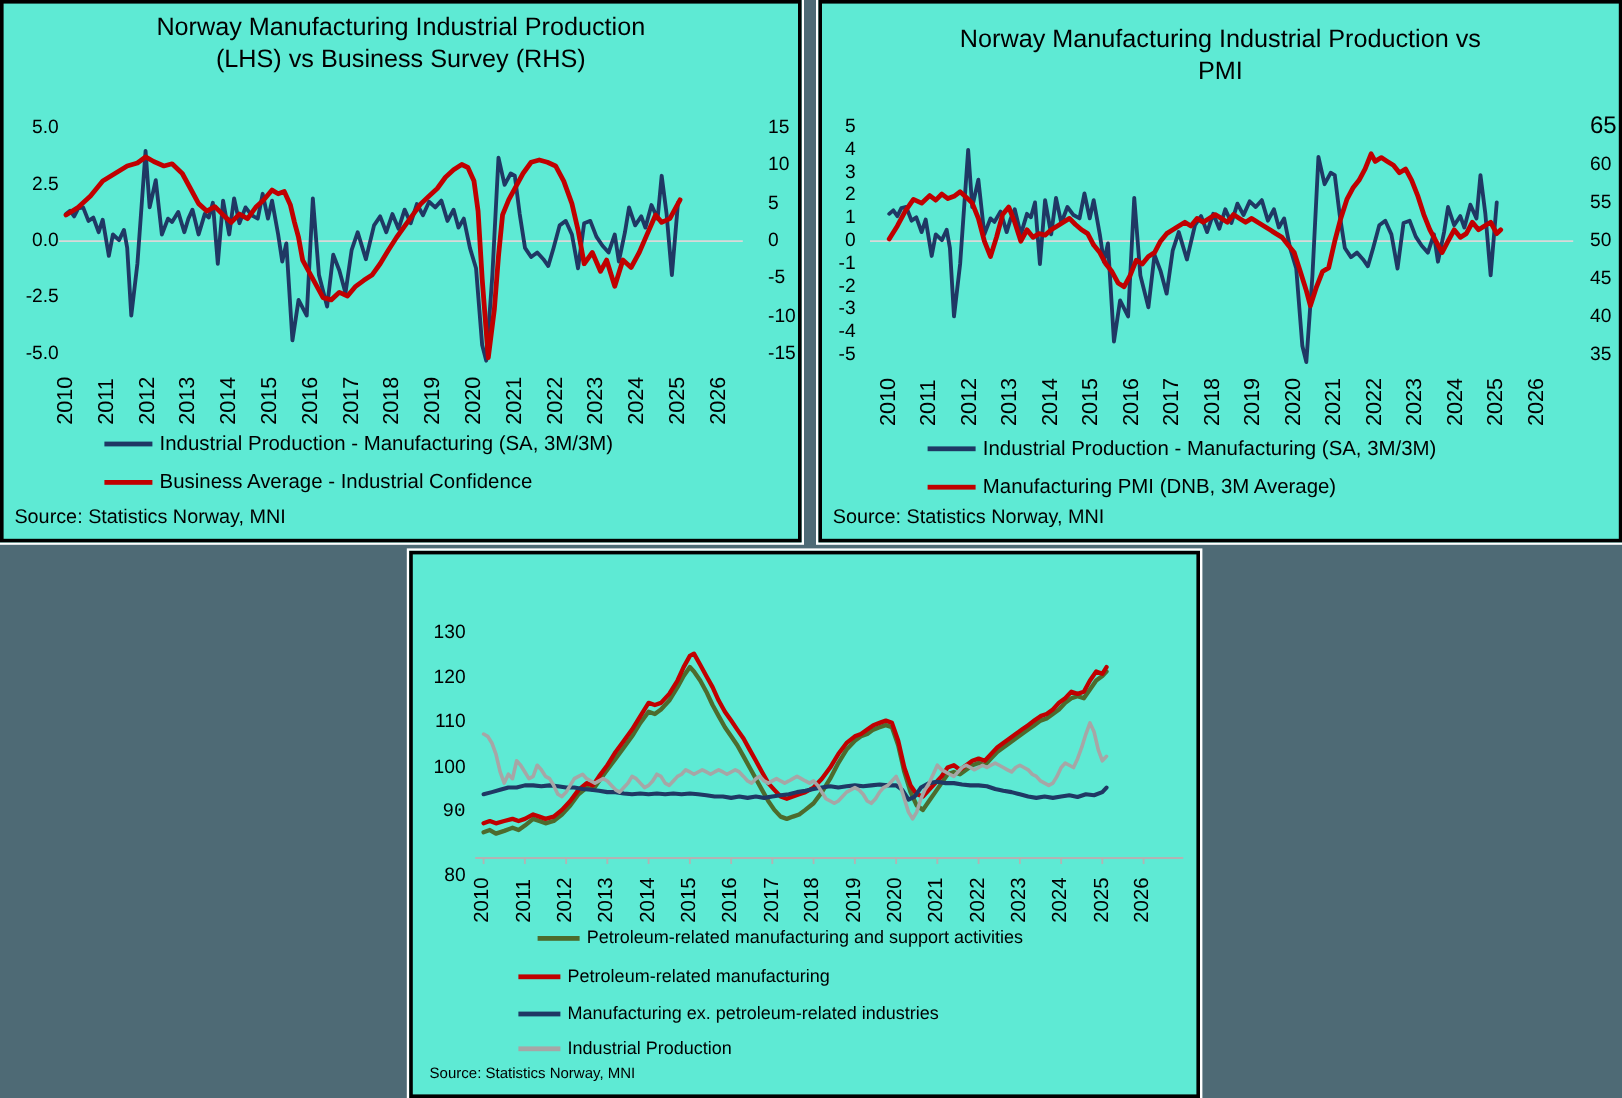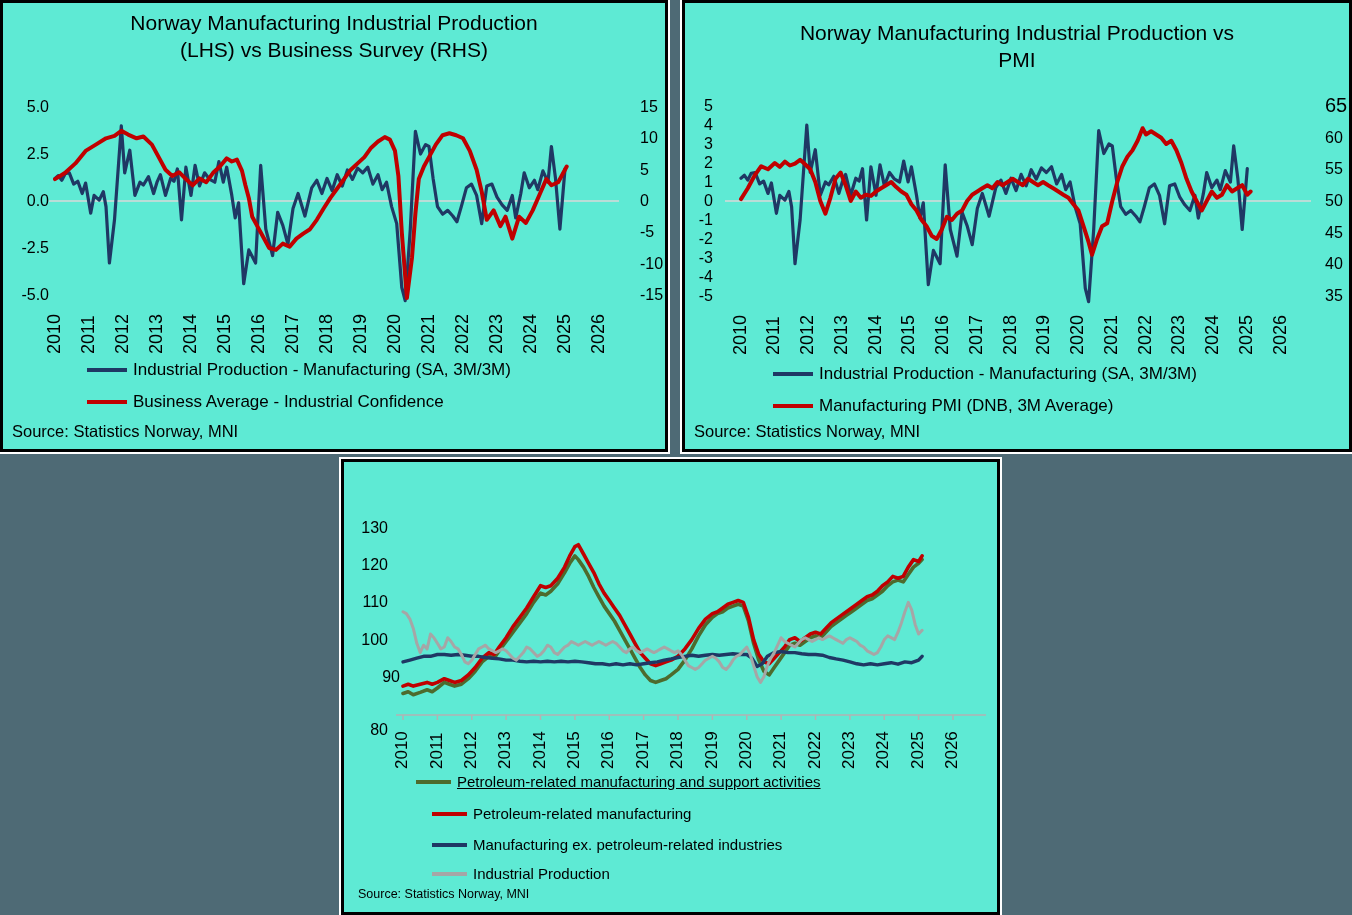--- a/index.html
+++ b/index.html
@@ -152,40 +152,40 @@
         <path d="M52 253H642M59.0 253v5M93.4 253v5M127.8 253v5M162.1 253v5M196.5 253v5M230.9 253v5M265.3 253v5M299.6 253v5M334.0 253v5M368.4 253v5M402.8 253v5M437.1 253v5M471.5 253v5M505.9 253v5M540.3 253v5M574.6 253v5M609.0 253v5" stroke="#b3b3b3" stroke-width="1.5" fill="none"></path>
         <polyline points="59.0,231.5 64.2,229.7 69.3,232.7 76.2,230.4 83.1,227.8 88.2,229.7 93.4,226.0 100.3,220.4 105.4,222.2 110.6,224.1 117.4,222.2 124.3,216.7 131.2,209.2 138.1,199.9 144.9,194.3 150.1,196.2 155.2,188.8 162.1,179.5 169.0,170.2 175.9,160.9 182.7,151.6 189.6,140.4 196.5,131.1 201.7,133.0 206.8,129.2 213.7,121.8 220.6,110.6 225.7,101.3 230.9,93.9 234.3,97.6 239.5,105.1 244.6,114.4 249.8,125.5 254.9,134.8 260.1,144.1 265.3,151.6 270.4,159.0 275.6,168.3 280.7,177.6 285.9,186.9 291.0,196.2 296.2,205.5 301.3,212.9 306.5,218.5 311.7,220.4 316.8,218.5 322.0,216.7 327.1,212.9 334.0,207.4 340.9,198.1 347.8,186.9 354.6,173.9 361.5,162.7 368.4,155.3 373.5,151.6 378.7,149.7 383.8,146.0 389.0,144.1 394.2,142.3 399.3,144.1 404.5,159.0 409.6,181.3 414.8,198.1 419.9,209.2 425.1,212.9 430.2,205.5 435.4,198.1 440.6,190.6 445.7,183.2 450.9,181.3 456.0,183.2 461.2,179.5 466.3,175.7 471.5,173.9 476.7,175.7 481.8,170.2 487.0,164.6 492.1,160.9 497.3,157.1 502.4,153.4 507.6,149.7 512.8,146.0 517.9,142.3 523.1,138.5 528.2,136.7 533.4,133.0 538.5,129.2 543.7,123.7 548.8,119.9 554.0,118.1 559.2,119.9 564.3,112.5 569.5,105.1 574.6,101.3 578.1,97.6" fill="none" stroke="#4d6b2d" stroke-width="3.6" stroke-linejoin="round" stroke-linecap="round"></polyline>
         <polyline points="59.0,224.1 64.2,222.2 69.3,224.1 76.2,222.2 83.1,220.4 88.2,222.2 93.4,220.4 100.3,216.7 105.4,218.5 110.6,220.4 117.4,218.5 124.3,212.9 131.2,205.5 138.1,196.2 144.9,190.6 150.1,192.5 155.2,185.0 162.1,175.7 169.0,164.6 175.9,155.3 182.7,146.0 189.6,134.8 196.5,123.7 201.7,125.5 206.8,123.7 213.7,116.2 220.6,105.1 225.7,93.9 230.9,84.6 234.3,82.7 239.5,92.0 244.6,101.3 249.8,110.6 254.9,121.8 260.1,131.1 265.3,138.5 270.4,146.0 275.6,153.4 280.7,162.7 285.9,172.0 291.0,181.3 296.2,190.6 301.3,196.2 306.5,201.8 311.7,203.6 316.8,201.8 322.0,199.9 327.1,198.1 334.0,194.3 340.9,186.9 347.8,177.6 354.6,166.4 361.5,157.1 368.4,151.6 373.5,149.7 378.7,146.0 383.8,142.3 389.0,140.4 394.2,138.5 399.3,140.4 404.5,155.3 409.6,177.6 414.8,192.5 419.9,199.9 425.1,201.8 430.2,196.2 435.4,190.6 440.6,185.0 445.7,177.6 450.9,175.7 456.0,179.5 461.2,175.7 466.3,172.0 471.5,170.2 476.7,172.0 481.8,166.4 487.0,160.9 492.1,157.1 497.3,153.4 502.4,149.7 507.6,146.0 512.8,142.3 517.9,138.5 523.1,134.8 528.2,133.0 533.4,129.2 538.5,123.7 543.7,119.9 548.8,114.4 554.0,116.2 559.2,114.4 564.3,105.1 569.5,97.6 574.6,99.5 578.1,93.9" fill="none" stroke="#c00000" stroke-width="3.6" stroke-linejoin="round" stroke-linecap="round"></polyline>
         <polyline points="59.0,199.9 65.9,198.1 72.8,196.2 79.6,194.3 86.5,194.3 93.4,192.5 100.3,192.5 107.1,193.2 114.0,192.5 120.9,193.2 127.8,194.3 134.6,194.3 141.5,195.5 148.4,196.2 155.2,196.9 162.1,198.1 169.0,198.1 175.9,199.2 182.7,199.9 189.6,199.2 196.5,199.9 203.4,199.2 210.3,199.9 217.1,199.2 224.0,199.9 230.9,199.2 237.8,199.9 244.6,200.7 251.5,201.8 258.4,201.8 265.3,202.9 272.1,201.8 279.0,202.9 285.9,201.8 292.7,202.9 299.6,201.8 306.5,200.7 313.4,199.9 320.2,198.1 327.1,196.9 334.0,195.5 340.9,194.3 347.8,193.2 354.6,194.3 361.5,193.2 368.4,192.5 375.3,193.2 382.1,192.5 389.0,191.7 395.9,192.5 402.8,192.5 407.9,196.2 413.1,204.4 418.2,201.8 423.4,194.3 430.2,190.6 437.1,189.5 444.0,190.6 450.9,190.6 457.7,191.7 464.6,192.5 471.5,192.5 478.4,193.2 485.3,195.5 492.1,196.9 499.0,198.1 505.9,199.9 512.8,201.8 519.6,202.9 526.5,201.8 533.4,202.9 540.3,201.8 547.1,200.7 554.0,202.2 560.9,199.9 567.7,200.7 574.6,198.1 578.1,194.3" fill="none" stroke="#1f3864" stroke-width="3.4" stroke-linejoin="round" stroke-linecap="round"></polyline>
         <polyline points="59.0,149.7 62.4,151.6 65.9,157.1 69.3,166.4 72.8,181.3 76.2,190.6 79.6,183.2 83.1,186.9 86.5,172.0 89.9,175.7 93.4,181.3 96.8,186.9 100.3,185.0 103.7,175.7 107.1,179.5 110.6,185.0 114.0,186.9 117.4,192.5 120.9,199.9 124.3,201.8 127.8,198.1 131.2,192.5 134.6,186.9 138.1,185.0 141.5,183.2 144.9,186.9 148.4,188.8 151.8,190.6 155.2,188.8 158.7,186.9 162.1,188.8 165.6,192.5 169.0,196.2 172.4,198.1 175.9,194.3 179.3,190.6 182.7,185.0 186.2,186.9 189.6,190.6 193.1,194.3 196.5,192.5 199.9,188.8 203.4,183.2 206.8,185.0 210.3,190.6 213.7,192.5 217.1,188.8 220.6,185.0 224.0,183.2 227.4,179.5 230.9,181.3 234.3,183.2 237.8,181.3 241.2,179.5 244.6,181.3 248.1,183.2 251.5,181.3 254.9,179.5 258.4,181.3 261.8,183.2 265.3,181.3 268.7,179.5 272.1,181.3 275.6,185.0 279.0,188.8 282.4,190.6 285.9,186.9 289.3,185.0 292.7,188.8 296.2,190.6 299.6,188.8 303.1,186.9 306.5,188.8 309.9,190.6 313.4,188.8 316.8,186.9 320.2,185.0 323.7,186.9 327.1,188.8 330.6,190.6 334.0,188.8 337.4,192.5 340.9,198.1 344.3,203.6 347.8,205.5 351.2,207.4 354.6,205.5 358.1,201.8 361.5,198.1 364.9,196.2 368.4,194.3 371.8,196.2 375.3,199.9 378.7,205.5 382.1,207.4 385.6,203.6 389.0,198.1 392.4,194.3 395.9,192.5 399.3,188.8 402.8,185.0 406.2,192.5 409.6,203.6 413.1,214.8 416.5,220.4 419.9,214.8 423.4,203.6 426.8,196.2 430.2,190.6 433.7,183.2 437.1,175.7 440.6,179.5 444.0,181.3 447.4,183.2 450.9,185.0 454.3,181.3 457.7,177.6 461.2,175.7 464.6,177.6 468.1,179.5 471.5,177.6 474.9,175.7 478.4,177.6 481.8,175.7 485.3,173.9 488.7,175.7 492.1,177.6 495.6,179.5 499.0,181.3 502.4,177.6 505.9,175.7 509.3,177.6 512.8,179.5 516.2,183.2 519.6,185.0 523.1,188.8 526.5,190.6 529.9,192.5 533.4,190.6 536.8,185.0 540.3,177.6 543.7,173.9 547.1,175.7 550.6,177.6 554.0,170.2 557.4,160.9 560.9,149.7 564.3,140.4 567.7,147.8 571.2,162.7 574.6,172.0 578.1,168.3" fill="none" stroke="#a6a6a6" stroke-width="3" stroke-linejoin="round" stroke-linecap="round"></polyline>
       </svg>
       <div class="ticklab ylab" style="left: 0px; width: 44px; top: 56px; font-size: 16px;">130</div>
       <div class="ticklab ylab" style="left: 0px; width: 44px; top: 93px; font-size: 16px;">120</div>
       <div class="ticklab ylab" style="left: 0px; width: 44px; top: 130px; font-size: 16px;">110</div>
       <div class="ticklab ylab" style="left: 0px; width: 44px; top: 168px; font-size: 16px;">100</div>
-      <div class="ticklab ylab" style="left: 12px; width: 44px; top: 205px; font-size: 16px;">90</div>
+      <div class="ticklab ylab" style="left: 0px; width: 44px; top: 205px; font-size: 16px; font-family: Liberation Mono, monospace;">90</div>
       <div class="ticklab ylab" style="left: 0px; width: 44px; top: 258px; font-size: 16px;">80</div>
       <div class="xlab" style="left: 49px; top: 307px; font-size: 17px;">2010</div>
       <div class="xlab" style="left: 84px; top: 307px; font-size: 17px;">2011</div>
       <div class="xlab" style="left: 118px; top: 307px; font-size: 17px;">2012</div>
       <div class="xlab" style="left: 152px; top: 307px; font-size: 17px;">2013</div>
       <div class="xlab" style="left: 187px; top: 307px; font-size: 17px;">2014</div>
       <div class="xlab" style="left: 221px; top: 307px; font-size: 17px;">2015</div>
       <div class="xlab" style="left: 255px; top: 307px; font-size: 17px;">2016</div>
       <div class="xlab" style="left: 290px; top: 307px; font-size: 17px;">2017</div>
       <div class="xlab" style="left: 324px; top: 307px; font-size: 17px;">2018</div>
       <div class="xlab" style="left: 359px; top: 307px; font-size: 17px;">2019</div>
       <div class="xlab" style="left: 393px; top: 307px; font-size: 17px;">2020</div>
       <div class="xlab" style="left: 427px; top: 307px; font-size: 17px;">2021</div>
       <div class="xlab" style="left: 462px; top: 307px; font-size: 17px;">2022</div>
       <div class="xlab" style="left: 496px; top: 307px; font-size: 17px;">2023</div>
       <div class="xlab" style="left: 530px; top: 307px; font-size: 17px;">2024</div>
       <div class="xlab" style="left: 565px; top: 307px; font-size: 17px;">2025</div>
       <div class="xlab" style="left: 599px; top: 307px; font-size: 17px;">2026</div>
-      <div class="legend-row" style="left: 72px; top: 311px; text-decoration: underline;">
+      <div class="legend-row" style="left: 104px; top: 311px;">
         <span class="sw" style="width: 35px; height: 4px; background: rgb(77, 107, 45); margin-right: 6px;"></span>
         <span class="legend-label" style="font-size: 15px;">Petroleum-related manufacturing and support activities</span>
       </div>
       <div class="legend-row" style="left: 88px; top: 343px;">
         <span class="sw" style="width: 35px; height: 4px; background: rgb(192, 0, 0); margin-right: 6px;"></span>
         <span class="legend-label" style="font-size: 15px;">Petroleum-related manufacturing</span>
       </div>
       <div class="legend-row" style="left: 88px; top: 374px;">
         <span class="sw" style="width: 35px; height: 4px; background: rgb(31, 56, 100); margin-right: 6px;"></span>
         <span class="legend-label" style="font-size: 15px;">Manufacturing ex. petroleum-related industries</span>

